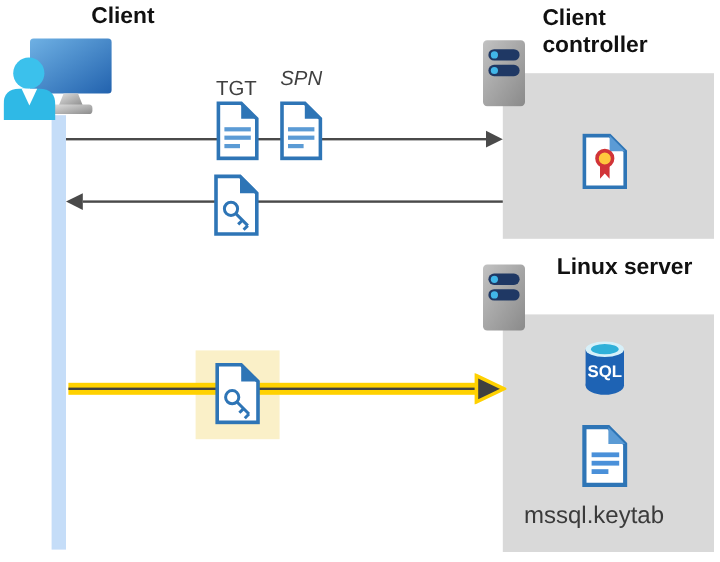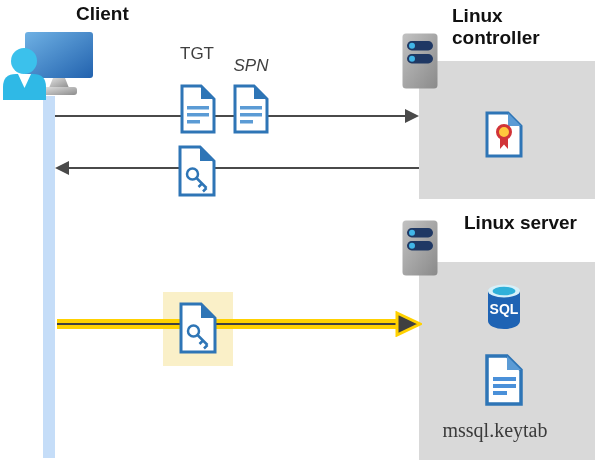--- a/index.html
+++ b/index.html
@@ -97,21 +97,21 @@
     <rect x="40" y="57" width="34" height="8" rx="3" fill="url(#gStand)"></rect>
     <g>
       <circle cx="21" cy="31" r="13" fill="#3bc1ec"></circle>
       <path d="M0 70 V57 Q0 44 13 44 H30 Q43 44 43 57 V70 Z" fill="#2fb9e6"></path>
       <path d="M15 44 L21.5 58 L28 44 Z" fill="#ffffff"></path>
     </g>
   </svg>
 
   <div class="abs title" style="left:28px; top:3px;margin-left:48px;">Client</div>
 
-  <div class="abs ticket-label" style="left:173px; top:44px; width:48px;">TGT</div>
+  <div class="abs ticket-label" style="left:173px; top:64px; width:48px;">TGT</div>
   <div class="abs ticket-label" style="left:227px; top:56px; width:48px;font-style:italic;">SPN</div>
 
   <svg class="abs" style="left:180px; top:84px;" width="36" height="50" viewBox="0 0 36 50">
     <path d="M2 2 H21 L34 15 V48 H2 Z" fill="#ffffff" stroke="#2e75b6" stroke-width="3"></path>
     <path d="M21 2 L34 15 H21 Z" fill="#2e75b6"></path>
     <rect x="7" y="22" width="22" height="3.5" fill="#5b9bd5"></rect>
     <rect x="7" y="29" width="22" height="3.5" fill="#5b9bd5"></rect>
     <rect x="7" y="36" width="13" height="3.5" fill="#5b9bd5"></rect>
   </svg>
 
@@ -152,21 +152,21 @@
           <stop offset="1" stop-color="#8a8a8a"></stop>
       </linearGradient>
     </defs>
     <rect x="0.5" y="0.5" width="35" height="55" rx="3.5" fill="url(#gSrv1)"></rect>
     <rect x="5" y="8" width="26" height="9.5" rx="4.75" fill="#1f3864"></rect>
     <circle cx="10" cy="12.75" r="3" fill="#41b6e8"></circle>
     <rect x="5" y="21" width="26" height="9.5" rx="4.75" fill="#1f3864"></rect>
     <circle cx="10" cy="25.75" r="3" fill="#41b6e8"></circle>
   </svg>
 
-  <div class="abs title" style="left:452px; top:5px; width:105px;">Linux controller</div>
+  <div class="abs title" style="left:452px; top:5px; width:105px;">Client controller</div>
 
   <svg class="abs" style="left:485px; top:111px;" width="38" height="47" viewBox="0 0 38 47">
     <path d="M2 2 H23 L36 15 V45 H2 Z" fill="#ffffff" stroke="#2e75b6" stroke-width="3"></path>
     <path d="M23 2 L36 15 H23 Z" fill="#5b9bd5"></path>
     <path d="M15 24 h8 v14 l-4 -4.5 l-4 4.5 Z" fill="#d13438"></path>
     <circle cx="19" cy="21" r="6.5" fill="#ffc83d" stroke="#d13438" stroke-width="3"></circle>
   </svg>
 
   <svg class="abs" style="left:402px; top:220px;" width="36" height="56" viewBox="0 0 36 56">
     <defs>
@@ -193,15 +193,15 @@
   </svg>
 
   <svg class="abs" style="left:485px; top:354px;" width="38" height="52" viewBox="0 0 38 52">
     <path d="M2 2 H22 L36 16 V50 H2 Z" fill="#ffffff" stroke="#2e75b6" stroke-width="3.5"></path>
     <path d="M22 2 L36 16 H22 Z" fill="#5b9bd5"></path>
     <rect x="8" y="23" width="23" height="4" fill="#4a90d9"></rect>
     <rect x="8" y="30" width="23" height="4" fill="#4a90d9"></rect>
     <rect x="8" y="37" width="14" height="4" fill="#4a90d9"></rect>
   </svg>
 
-  <div class="abs keytab-label" style="left:419px; top:419px; width:152px;font-family:Liberation Serif, serif;">mssql.keytab</div>
+  <div class="abs keytab-label" style="left:419px; top:419px; width:152px;">mssql.keytab</div>
 
 </div>
 
 </body></html>

